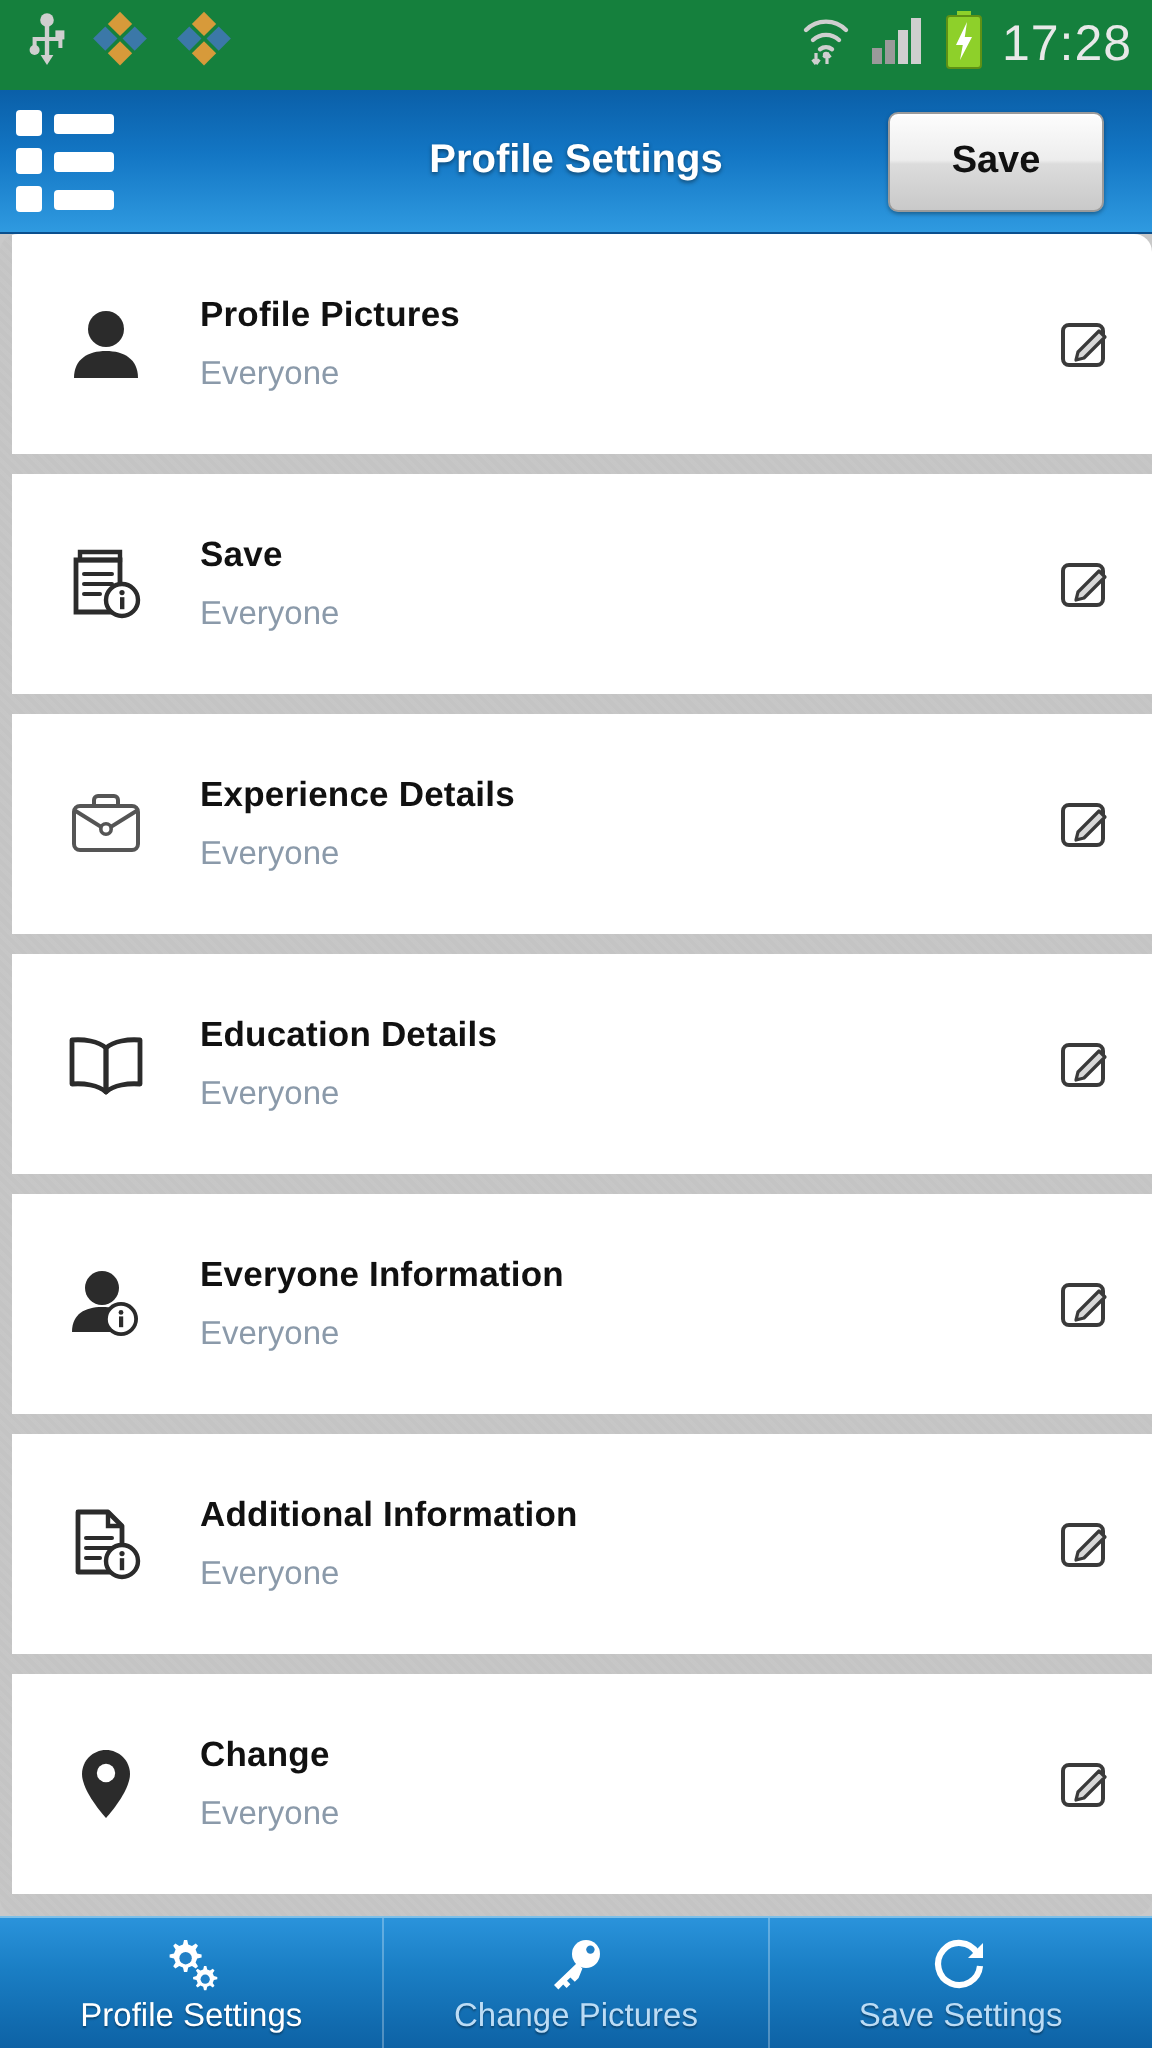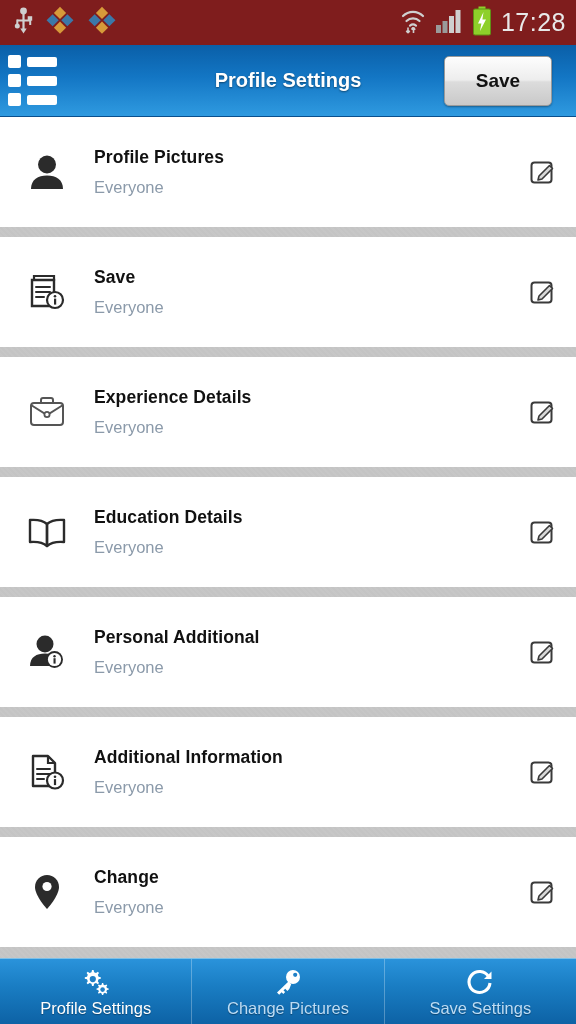--- a/index.html
+++ b/index.html
@@ -6,21 +6,21 @@
   html, body {
     width:576px; height:1024px;
     font-family:"Liberation Sans", sans-serif;
     overflow:hidden;
     background:#c9c9c9;
   }
   #app { position:relative; width:576px; height:1024px; }
 
   
   .statusbar {
-    height:45px; background:#7f1d1d;
+    height:45px; background:#15803d;
     display:flex; align-items:center;
     padding:0 10px 0 14px;
     text-align:center;
   }
   .status-left { display:flex; align-items:center; gap:12px; }
   .status-right { margin-left:auto; display:flex; align-items:center; gap:9px; }
   .clock {
     color:#e8e8e8; font-size:25px; letter-spacing:.5px;
     font-family:"Liberation Sans", sans-serif;
   }
@@ -57,21 +57,23 @@
     display:flex; align-items:center; justify-content:center;
     cursor:pointer;
   }
 
   
   .list {
     position:absolute; top:117px; bottom:66px; left:0; right:0;
     background:
       repeating-linear-gradient(45deg, rgba(0,0,0,.012) 0 2px, rgba(255,255,255,.012) 2px 4px),
       #c6c6c6;
+    padding-left:6px;
     overflow:hidden;
+    border-radius:9px;
   }
   .card {
     background:#fff;
     height:110px;
     margin-bottom:10px;
     display:flex; align-items:center;
     padding:0 0 0 14px;
     cursor:pointer;
   }
   .card-icon {
@@ -305,21 +307,21 @@
         <svg width="42" height="42" viewBox="0 0 42 42">
           <circle cx="19" cy="13" r="8.5" fill="#2b2b2b"></circle>
           <path d="M4 35 C4 26 10.5 22.5 19 22.5 C27.5 22.5 34 26 34 35 Z" fill="#2b2b2b"></path>
           <circle cx="28.5" cy="28.5" r="8.5" fill="#2b2b2b"></circle>
           <circle cx="28.5" cy="28.5" r="6.6" fill="#ffffff"></circle>
           <circle cx="28.5" cy="25.2" r="1.2" fill="#2b2b2b"></circle>
           <rect x="27.5" y="27.2" width="2.1" height="5.4" fill="#2b2b2b"></rect>
         </svg>
       </div>
       <div class="card-text">
-        <div class="card-title">Personal Additional</div>
+        <div class="card-title">Everyone Information</div>
         <div class="card-sub">Everyone</div>
       </div>
       <div class="edit-btn">
         <svg width="26" height="26" viewBox="0 0 26 26">
           <rect x="1.5" y="3.5" width="20" height="20" rx="3" fill="none" stroke="#3a3a3a" stroke-width="2"></rect>
           <path d="M9 17 L19.5 6.5 L22.5 9.5 L12 20 L8 21 Z" fill="#d8d8d8" stroke="#3a3a3a" stroke-width="1.6" stroke-linejoin="round"></path>
         </svg>
       </div>
     </div>
 

